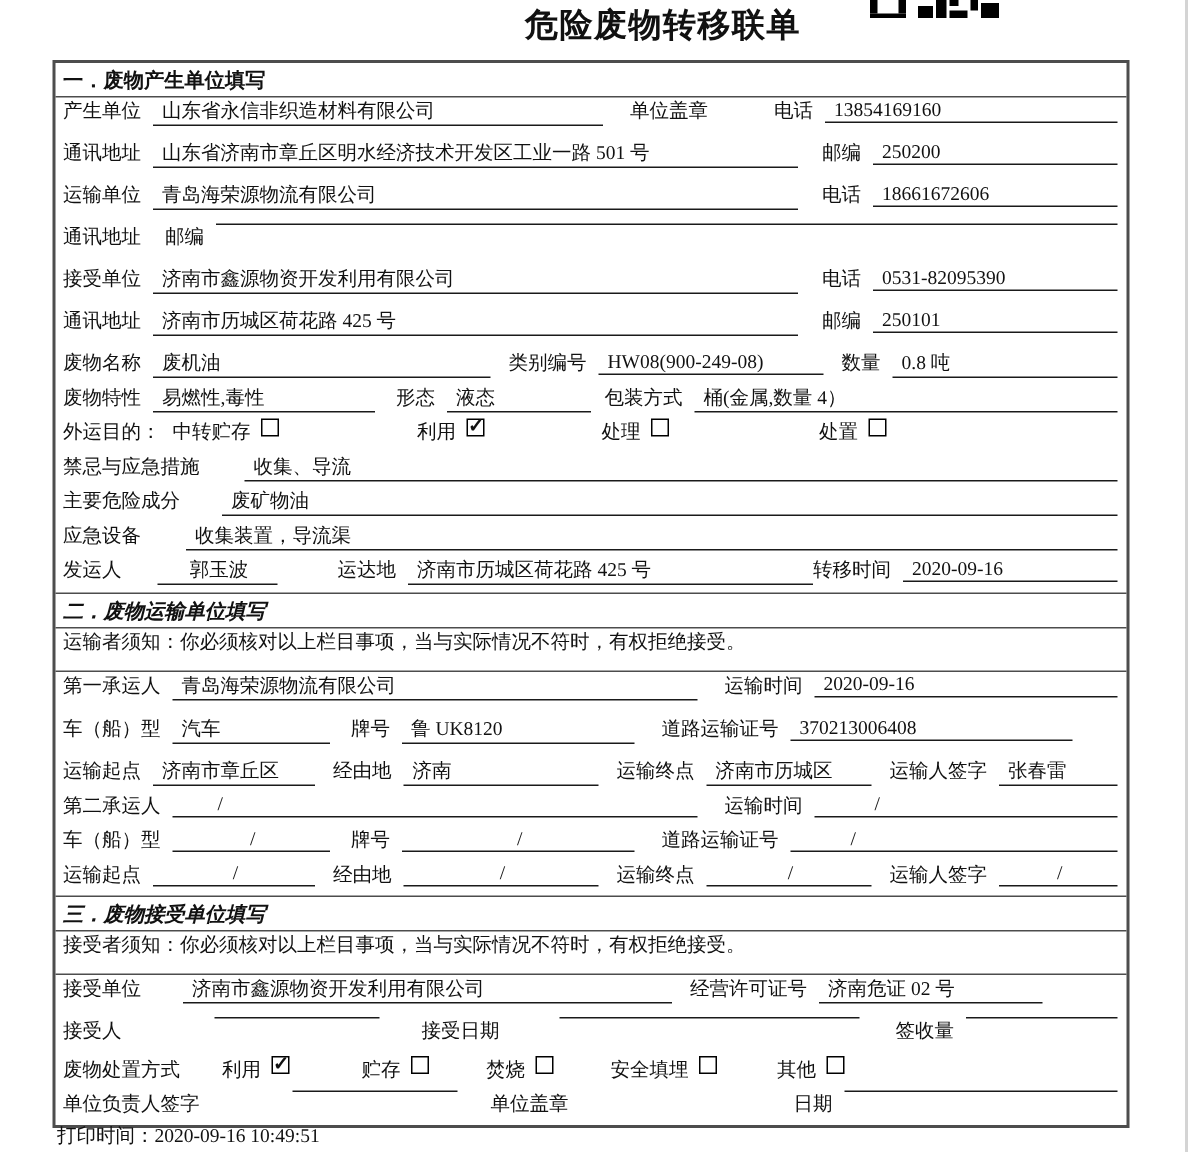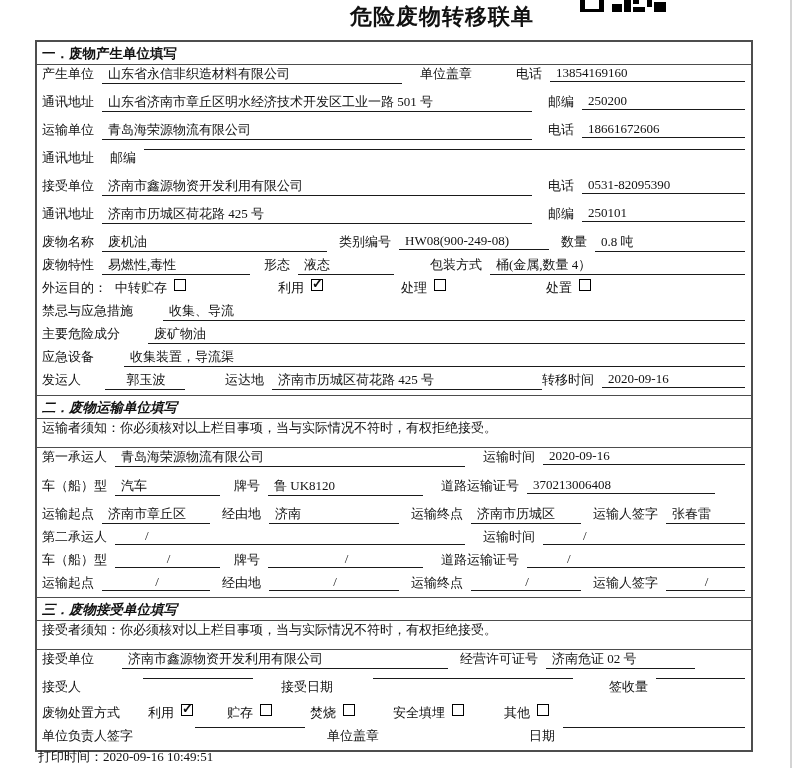--- a/index.html
+++ b/index.html
@@ -124,21 +124,21 @@
     <span class="val" style="width:150px">HW08(900-249-08)</span>
     <span class="lbl" style="margin-left:12px">数量</span>
     <span class="val fill">0.8 吨</span>
   </div>
 
   <div class="row" style="height:23px">
     <span class="lbl">废物特性</span>
     <span class="val" style="width:148px">易燃性,毒性</span>
     <span class="lbl" style="margin-left:14px">形态</span>
     <span class="val" style="width:96px">液态</span>
-    <span class="lbl" style="margin-left:36px">包装方式</span>
+    <span class="lbl" style="margin-left:9px">包装方式</span>
     <span class="val fill">桶(金属,数量  4）</span>
   </div>
 
   <div class="row" style="height:23px">
     <span class="lbl">外运目的：</span>
     <span class="lbl" style="margin-left:8px">中转贮存</span>
     <span class="cb" data-state="unchecked"></span>
     <span class="lbl" style="margin-left:92px">利用</span>
     <span class="cb" data-state="checked"></span>
     <span class="lbl" style="margin-left:78px">处理</span>
@@ -242,29 +242,29 @@
     <span class="val" style="width:326px;margin-left:28px">济南市鑫源物资开发利用有限公司</span>
     <span class="lbl" style="margin-left:12px">经营许可证号</span>
     <span class="val fill" style="margin-right:50px">济南危证 02 号</span>
   </div>
 
   <div class="row" style="height:26px">
     <span class="lbl">接受人</span>
     <span class="val" style="width:110px;margin-left:62px"></span>
     <span class="lbl" style="margin-left:28px">接受日期</span>
     <span class="val" style="width:200px;margin-left:40px"></span>
-    <span class="lbl" style="margin-left:36px">签收量</span>
+    <span class="lbl" style="margin-left:24px">签收量</span>
     <span class="val fill"></span>
   </div>
 
   <div class="row" style="height:23px">
     <span class="lbl">废物处置方式</span>
     <span class="lbl" style="margin-left:28px">利用</span>
     <span class="cb" data-state="checked"></span>
-    <span class="lbl" style="margin-left:34px">贮存</span>
+    <span class="lbl" style="margin-left:48px">贮存</span>
     <span class="cb" data-state="unchecked"></span>
     <span class="lbl" style="margin-left:38px">焚烧</span>
     <span class="cb" data-state="unchecked"></span>
     <span class="lbl" style="margin-left:38px">安全填埋</span>
     <span class="cb" data-state="unchecked"></span>
     <span class="lbl" style="margin-left:40px">其他</span>
     <span class="cb" data-state="unchecked"></span>
   </div>
 
   <div class="row" style="height:23px">

